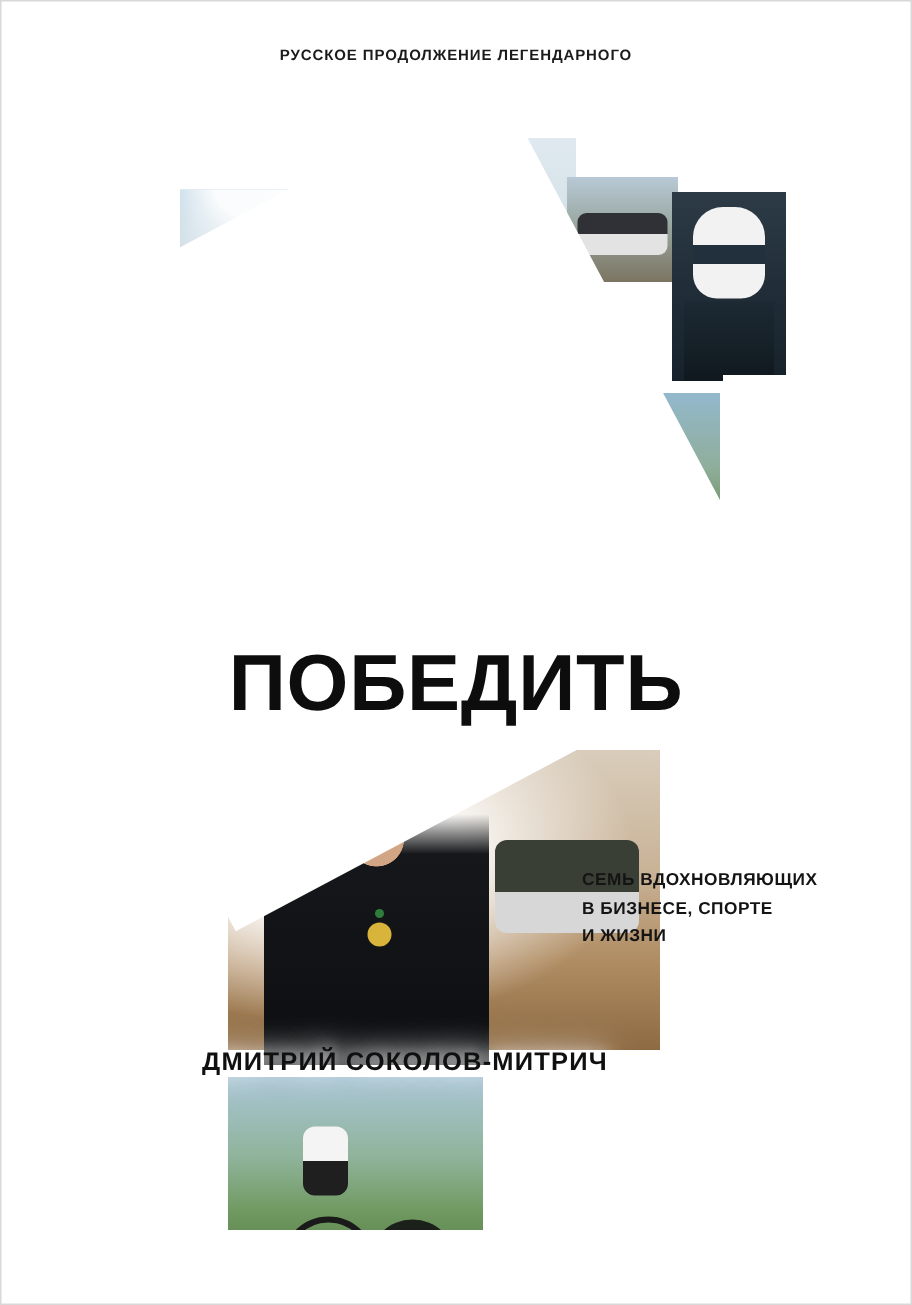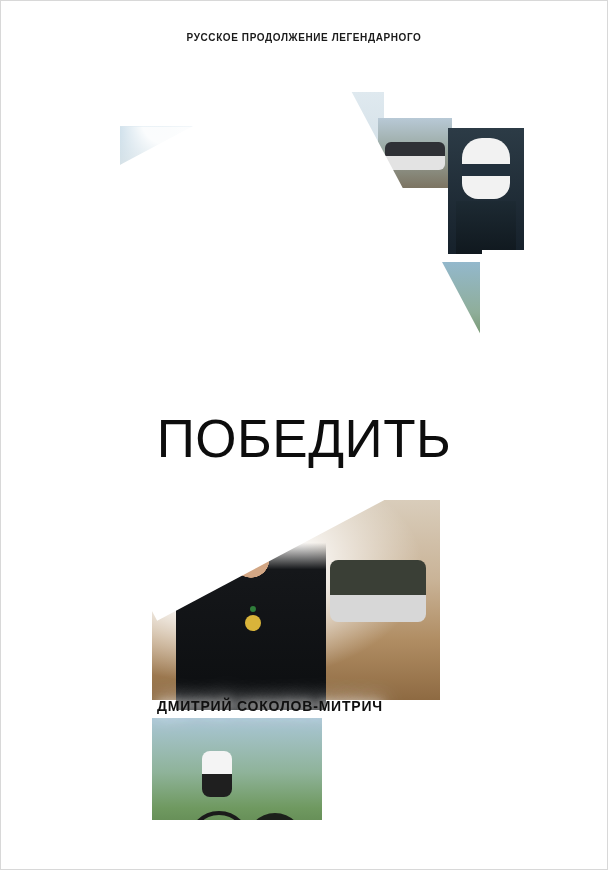--- a/index.html
+++ b/index.html
@@ -314,25 +314,25 @@
   .title-line1 {
     font-size: 33px;
     font-weight: bold;
     letter-spacing: 0.5px;
     color: #101010;
     line-height: 1.1;
     text-shadow: 0 0 12px #ffffff, 0 0 22px #ffffff, 0 0 30px #ffffff;
   }
   .title-line2 {
     font-size: 53px;
-    font-weight: normal;
+    font-weight: bold;
     letter-spacing: 0.5px;
     color: #0d0d0d;
     line-height: 1.1;
-    margin-top: 6px;
+    margin-top: 23px;
     text-shadow: 0 0 12px #ffffff, 0 0 22px #ffffff, 0 0 34px #ffffff;
   }
 
   
   .subtitle {
     position: absolute;
     left: 388px;
     top: 578px;
     width: 190px;
     font-size: 11.5px;
@@ -344,21 +344,21 @@
   }
   .subtitle span { display: block; }
 
   
   .author {
     position: absolute;
     left: 0;
     top: 698px;
     width: 540px;
     text-align: center;
-    font-size: 14px;
+    font-size: 17px;
     font-weight: bold;
     letter-spacing: 0.8px;
     color: #101010;
     z-index: 46;
     text-shadow: 0 0 10px #ffffff, 0 0 20px #ffffff, 0 0 28px #ffffff;
   }
 </style>
 </head>
 <body>
 
@@ -388,18 +388,21 @@
 
   <div class="tagline">
     <span>РУССКОЕ ПРОДОЛЖЕНИЕ ЛЕГЕНДАРНОГО</span>
   </div>
 
   <div class="title-block">
     <div class="title-line2">ПОБЕДИТЬ</div>
   </div>
 
   <div class="subtitle">
+    <span>СЕМЬ ВДОХНОВЛЯЮЩИХ</span>
+    <span>В БИЗНЕСЕ, СПОРТЕ</span>
+    <span>И ЖИЗНИ</span>
   </div>
 
   <div class="author">ДМИТРИЙ СОКОЛОВ-МИТРИЧ</div>
 
   <div class="cover-border"></div>
 </div>
 
 </body></html>

